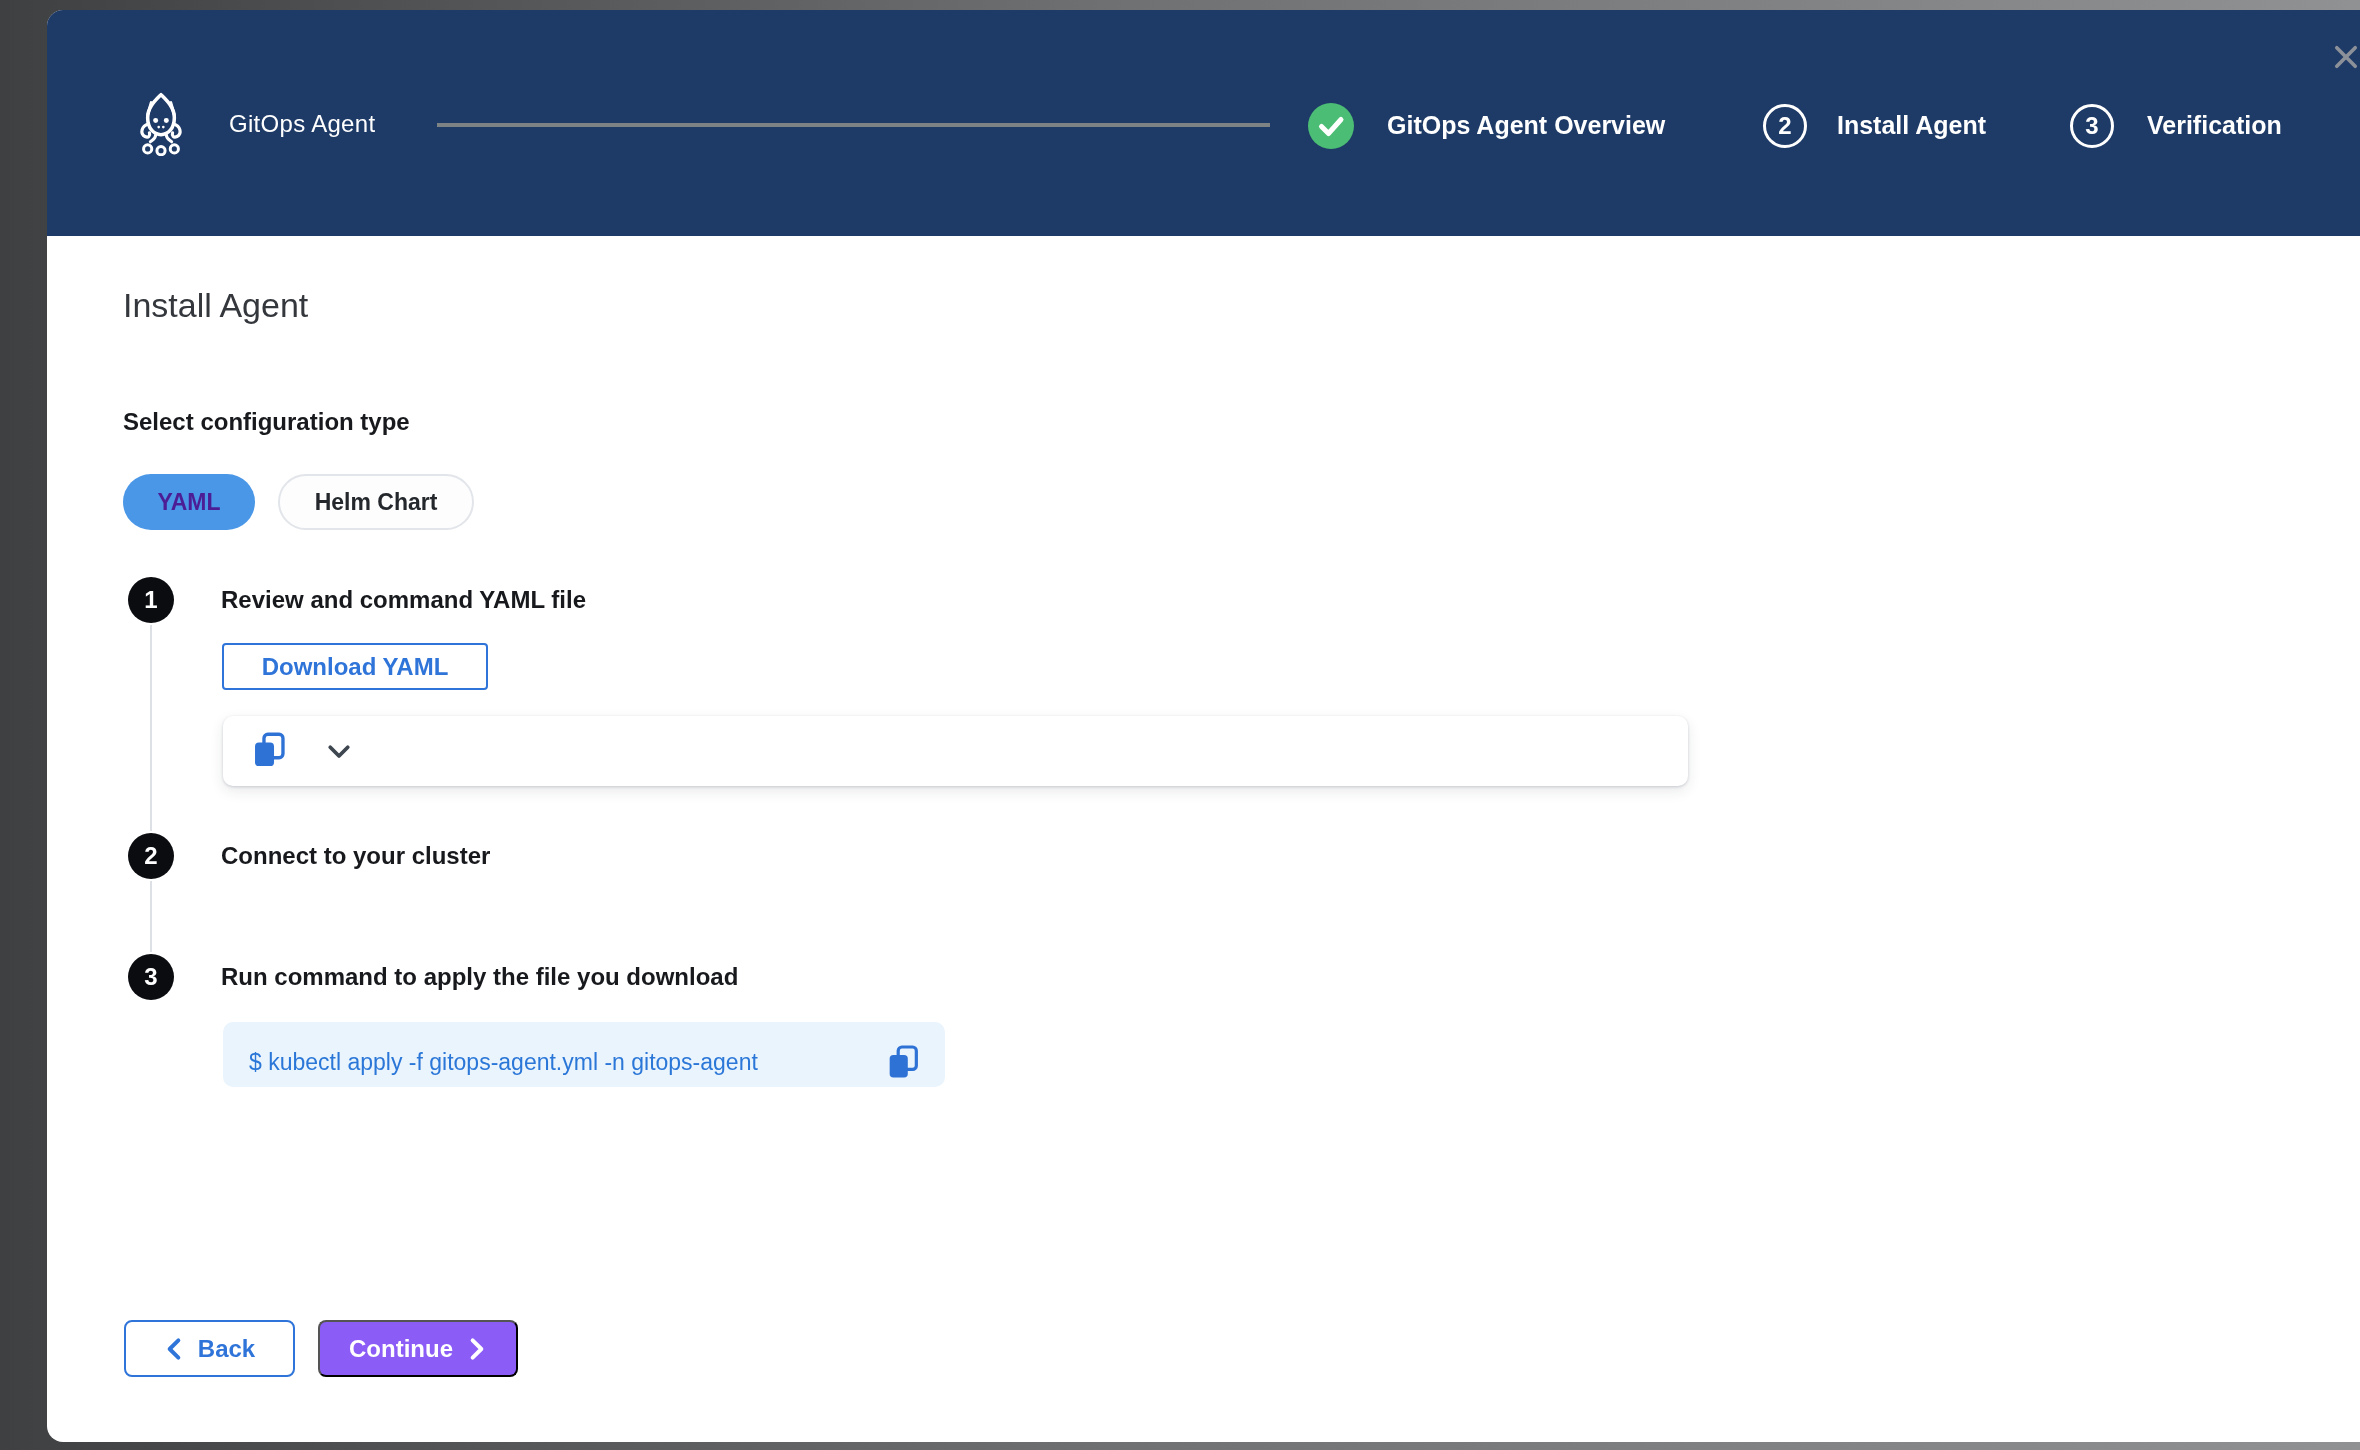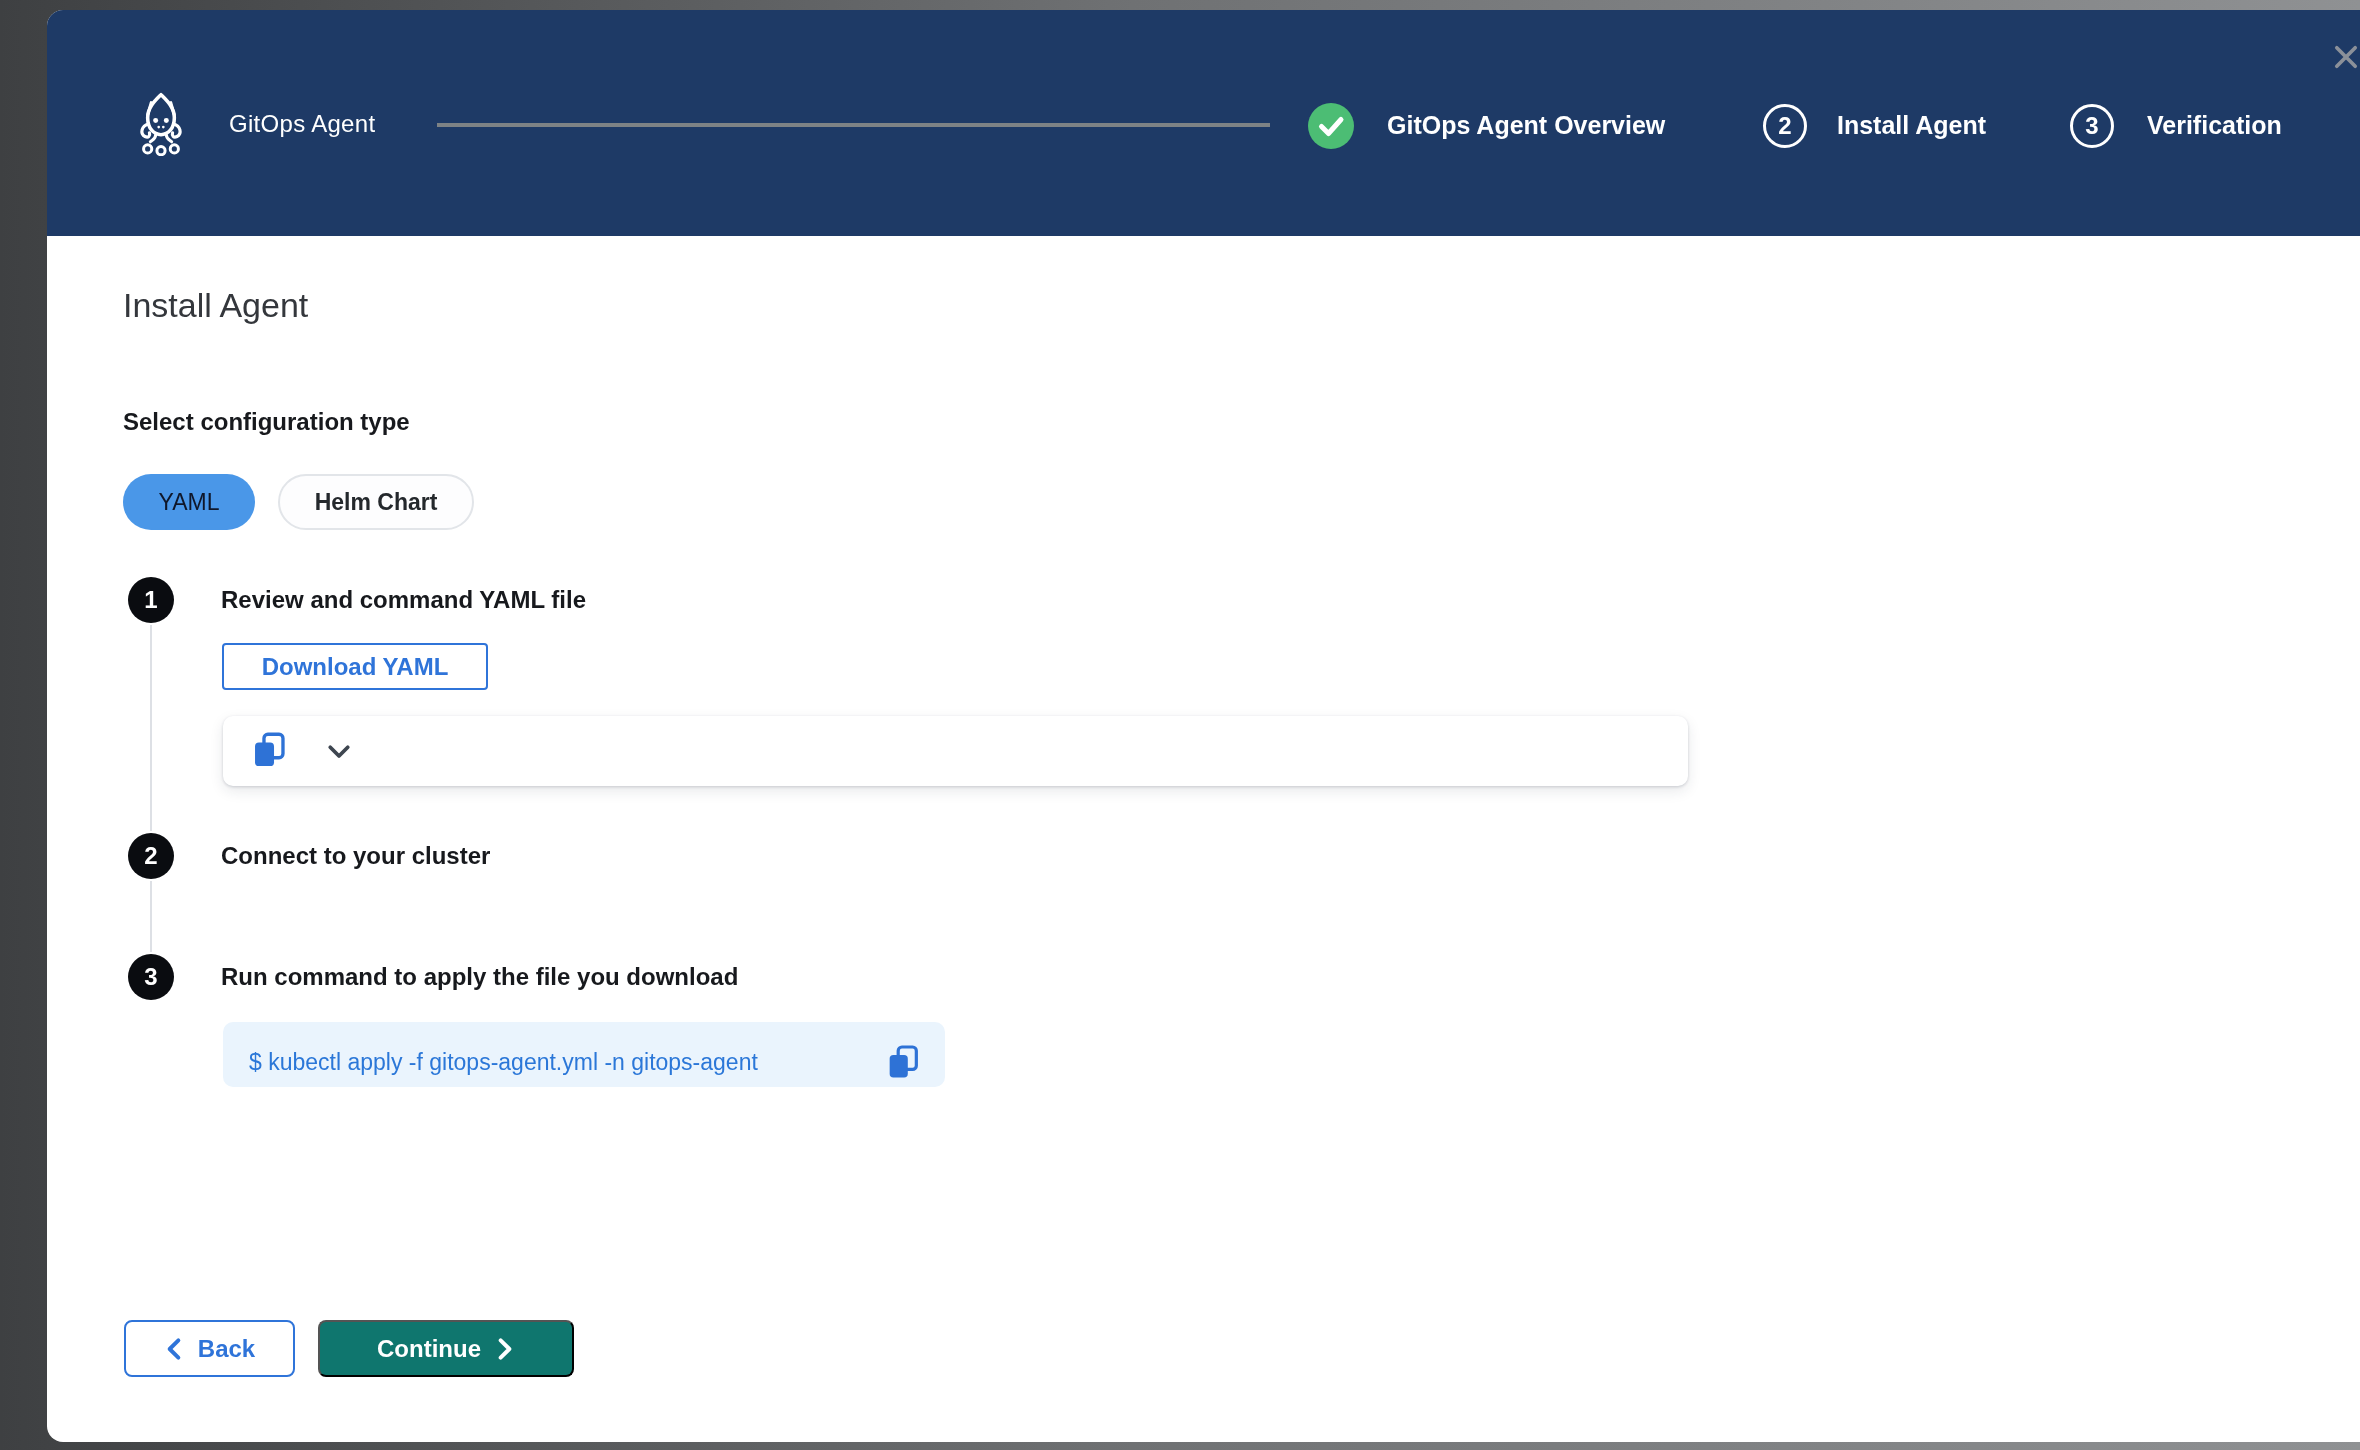--- a/index.html
+++ b/index.html
@@ -32,21 +32,21 @@
     cursor:pointer; }
 
   
   .page-title { position:absolute; left:76px; top:276px; font-size:34px; font-weight:400;
     color:#34373c; }
   .config-label { position:absolute; left:76px; top:398px; font-size:24px; font-weight:700;
     color:#17191d; }
   .pill { position:absolute; top:464px; height:56px; border-radius:28px;
     display:flex; align-items:center; justify-content:center;
     font-size:23px; cursor:pointer; }
-  .pill-yaml { left:76px; width:132px; background:#4a97e8; color:#0f172a; font-weight:400; }
+  .pill-yaml { left:76px; width:132px; background:#4a97e8; color:#4c1d95; font-weight:700; }
   .pill-helm { left:231px; width:196px; background:#fdfdfe; border:2px solid #e2e5e9;
     color:#24282c; font-weight:600; }
 
   .num-circle { position:absolute; left:81px; width:46px; height:46px; border-radius:50%;
     background:#0a0c10; color:#ffffff; display:flex; align-items:center; justify-content:center;
     font-size:24px; font-weight:700; }
   .nc-1 { top:567px; } .nc-2 { top:823px; } .nc-3 { top:944px; }
   .connector { position:absolute; left:103px; width:2px; background:#dde0e5; }
   .conn-1 { top:615px; height:206px; } .conn-2 { top:871px; height:71px; }
 
@@ -72,21 +72,21 @@
   .command-box { position:absolute; left:176px; top:1012px; width:722px; height:65px;
     background:#eaf4fd; border-radius:10px; display:flex; align-items:center;
     padding:16px 24px 0 26px; }
   .command-text { flex:1; font-size:23px; font-weight:500; color:#2b77d8; white-space:nowrap; }
 
   .footer-btn { position:absolute; top:1310px; height:57px; border-radius:8px;
     display:flex; align-items:center; justify-content:center; gap:14px;
     font-size:24px; font-weight:700; cursor:pointer; }
   .back-btn { left:77px; width:171px; background:#ffffff; border:2px solid #2f74d9;
     color:#2f74d9; }
-  .continue-btn { left:271px; width:256px; background:#0f766e; color:#ffffff; }
+  .continue-btn { left:271px; width:200px; background:#8b5cf6; color:#ffffff; }
 </style>
 </head>
 <body>
 
 <div class="modal">
 
   <div class="header">
     <svg class="logo" viewBox="0 0 60 72" fill="none">
       <path d="M30 3 C24 9 15 17 15 29 C15 41 22 48 30 48 C38 48 45 41 45 29 C45 17 36 9 30 3 Z" stroke="#ffffff" stroke-width="4" stroke-linejoin="round"></path>
       <path d="M19 12 L15 26 M41 12 L45 26" stroke="#ffffff" stroke-width="3.4" stroke-linecap="round"></path>

